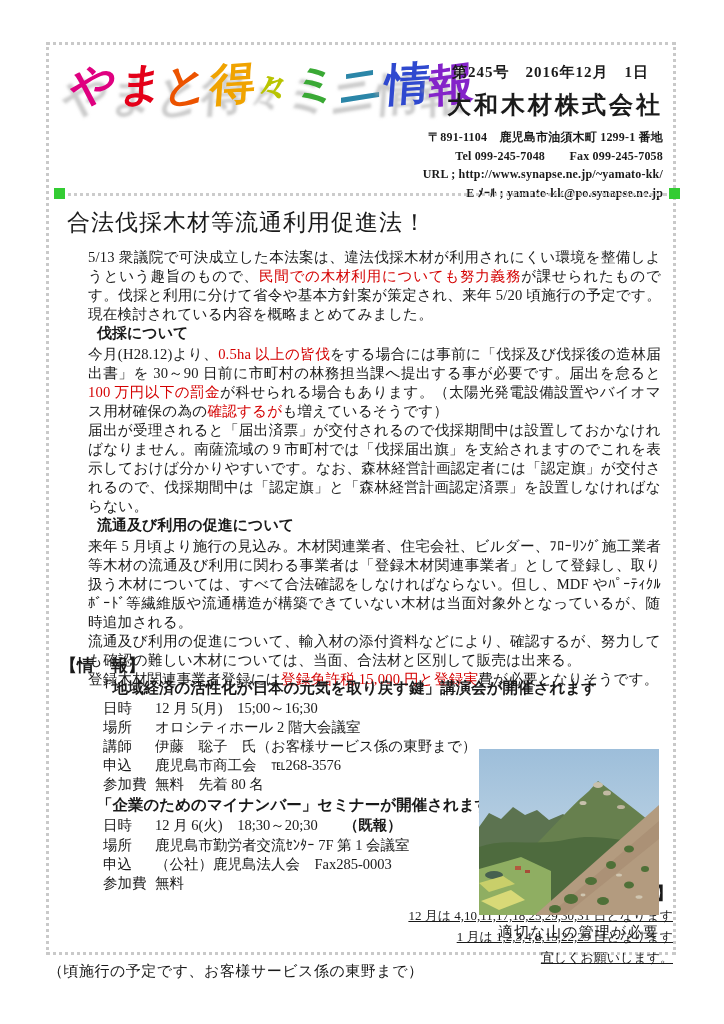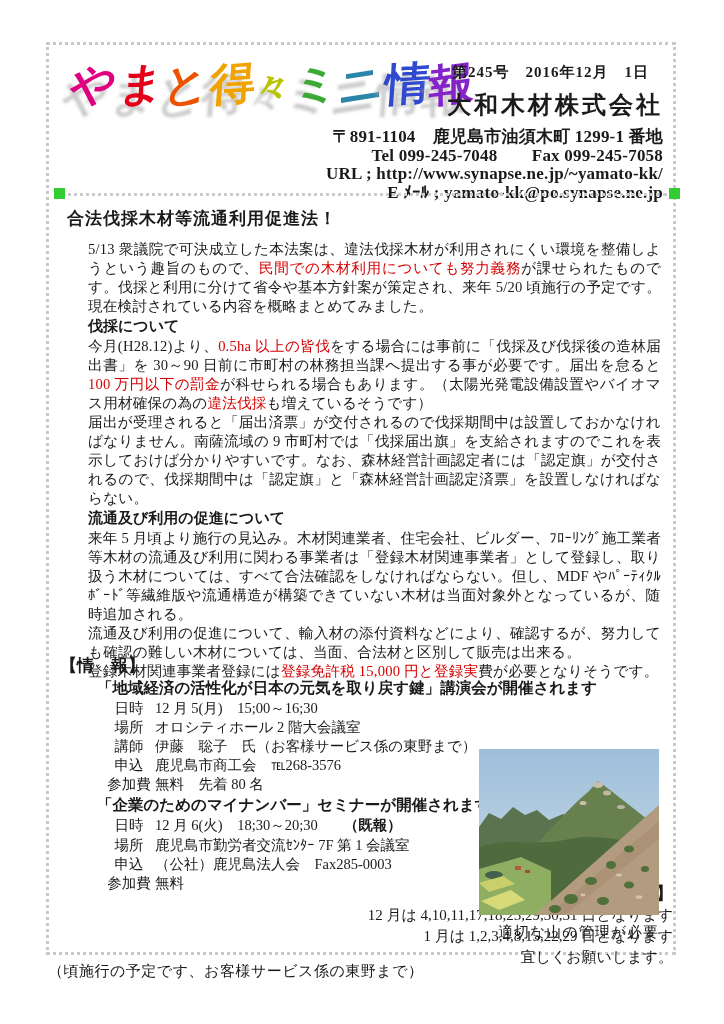--- a/index.html
+++ b/index.html
@@ -25,65 +25,65 @@
     transform-origin:50% 90%;
   }
   .header-right{
     position:absolute;right:10px;top:18px;text-align:right;
   }
   .issue{font-size:15px;font-weight:bold;letter-spacing:1px;margin-bottom:7px;padding-right:14px;}
   .company{
     font-family:"Liberation Sans", sans-serif;
     font-size:24px;font-weight:bold;letter-spacing:3px;margin-bottom:7px;
   }
-  .addr{font-size:17px;font-weight:600;line-height:18.5px;letter-spacing:0.2px;margin-left:36px;}
+  .addr{font-size:12px;font-weight:600;line-height:18.5px;letter-spacing:0.2px;margin-left:36px;}
   
   .divider{
     position:absolute;left:6px;right:6px;top:148px;height:0;
     border-top:3px dotted #cccccc;
   }
   .sq{position:absolute;width:11px;height:11px;background:var(--green);}
   .sq-left{left:5px;top:143px;}
   .sq-right{right:-7px;top:143px;}
   
   .article{position:absolute;left:0;top:162px;width:100%;}
   .title{
     font-family:"Liberation Sans", sans-serif;
-    font-size:17px;font-weight:bold;letter-spacing:1px;
+    font-size:23px;font-weight:normal;letter-spacing:1px;
     margin:0 0 10px 18px;
   }
   #article-body{margin-left:39px;width:573px;}
   .para{
     font-size:14.6px;line-height:19px;text-align:justify;
     letter-spacing:0.2px;
   }
   .para-heading{
-    font-family:Liberation Serif, serif;
-    font-size:15px;font-weight:bold;line-height:21px;
+    font-family:Liberation Mono, monospace;
+    font-size:15px;font-weight:bold;line-height:21px;margin-left:9px;
   }
   .red{color:var(--red);}
   
   .info{position:absolute;left:0;top:610px;width:100%;}
   .sec-label{
     font-family:"Liberation Sans", sans-serif;
     font-size:17px;font-weight:bold;margin-left:11px;line-height:22px;
   }
   #info-events{margin-left:54px;width:375px;}
   .event-title{
     font-family:"Liberation Sans", sans-serif;
     font-size:15.5px;font-weight:bold;line-height:20px;margin:1px 0 1px -6px;
     white-space:nowrap;
   }
   .event-row{font-size:14.5px;line-height:19px;white-space:nowrap;}
-  .row-label{display:inline-block;min-width:52px;text-align:center;}
+  .row-label{display:inline-block;min-width:52px;}
   .row-value{}
   .row-extra{font-family:Liberation Mono, monospace;font-weight:bold;margin-left:26px;}
   
   .holiday{position:absolute;left:0;top:838px;width:100%;text-align:right;}
-  .holiday-line{font-size:15px;line-height:21px;margin-left:54px;}
+  .holiday-line{font-size:13px;line-height:21px;margin-left:54px;text-decoration:underline;}
   .holiday-line.indent{margin-left:72px;}
   
   .photo{position:absolute;left:430px;top:704px;width:180px;margin:0;}
   .photo svg{display:block;width:180px;height:166px;}
   .photo figcaption{
     text-align:right;font-size:15px;margin-top:8px;letter-spacing:1px;
   }
   
   .footer{
     position:absolute;left:48px;top:962px;font-size:15px;letter-spacing:0.5px;
@@ -109,21 +109,21 @@
 
     <div class="divider"></div>
     <div class="sq sq-left"></div>
     <div class="sq sq-right"></div>
 
     <div class="article">
       <h1 class="title">合法伐採木材等流通利用促進法！</h1>
       <div id="article-body">
           <div class="para"><span>5/13 衆議院で可決成立した本法案は、違法伐採木材が利用されにくい環境を整備しようという趣旨のもので、</span><span class="red">民間での木材利用についても努力義務</span><span>が課せられたものです。伐採と利用に分けて省令や基本方針案が策定され、来年 5/20 頃施行の予定です。現在検討されている内容を概略まとめてみました。</span></div>
           <div class="para-heading">伐採について</div>
-          <div class="para"><span>今月(H28.12)より、</span><span class="red">0.5ha 以上の皆伐</span><span>をする場合には事前に「伐採及び伐採後の造林届出書」を 30～90 日前に市町村の林務担当課へ提出する事が必要です。届出を怠ると </span><span class="red">100 万円以下の罰金</span><span>が科せられる場合もあります。（太陽光発電設備設置やバイオマス用材確保の為の</span><span class="red">違法伐採</span><span>も増えているそうです）</span></div>
+          <div class="para"><span>今月(H28.12)より、</span><span class="red">0.5ha 以上の皆伐</span><span>をする場合には事前に「伐採及び伐採後の造林届出書」を 30～90 日前に市町村の林務担当課へ提出する事が必要です。届出を怠ると </span><span class="red">100 万円以下の罰金</span><span>が科せられる場合もあります。（太陽光発電設備設置やバイオマス用材確保の為の</span><span class="red">確認するが</span><span>も増えているそうです）</span></div>
           <div class="para"><span>届出が受理されると「届出済票」が交付されるので伐採期間中は設置しておかなければなりません。南薩流域の 9 市町村では「伐採届出旗」を支給されますのでこれを表示しておけば分かりやすいです。なお、森林経営計画認定者には「認定旗」が交付されるので、伐採期間中は「認定旗」と「森林経営計画認定済票」を設置しなければならない。</span></div>
           <div class="para-heading">流通及び利用の促進について</div>
           <div class="para"><span>来年 5 月頃より施行の見込み。木材関連業者、住宅会社、ビルダー、ﾌﾛｰﾘﾝｸﾞ施工業者等木材の流通及び利用に関わる事業者は「登録木材関連事業者」として登録し、取り扱う木材については、すべて合法確認をしなければならない。但し、MDF やﾊﾟｰﾃｨｸﾙﾎﾞｰﾄﾞ等繊維版や流通構造が構築できていない木材は当面対象外となっているが、随時追加される。</span></div>
           <div class="para"><span>流通及び利用の促進について、輸入材の添付資料などにより、確認するが、努力しても確認の難しい木材については、当面、合法材と区別して販売は出来る。</span></div>
           <div class="para"><span>登録木材関連事業者登録には</span><span class="red">登録免許税 15,000 円と登録実</span><span>費が必要となりそうです。</span></div>
         </div>
     </div>
 
     <div class="info">
       <div class="sec-label">【情　報】</div>

